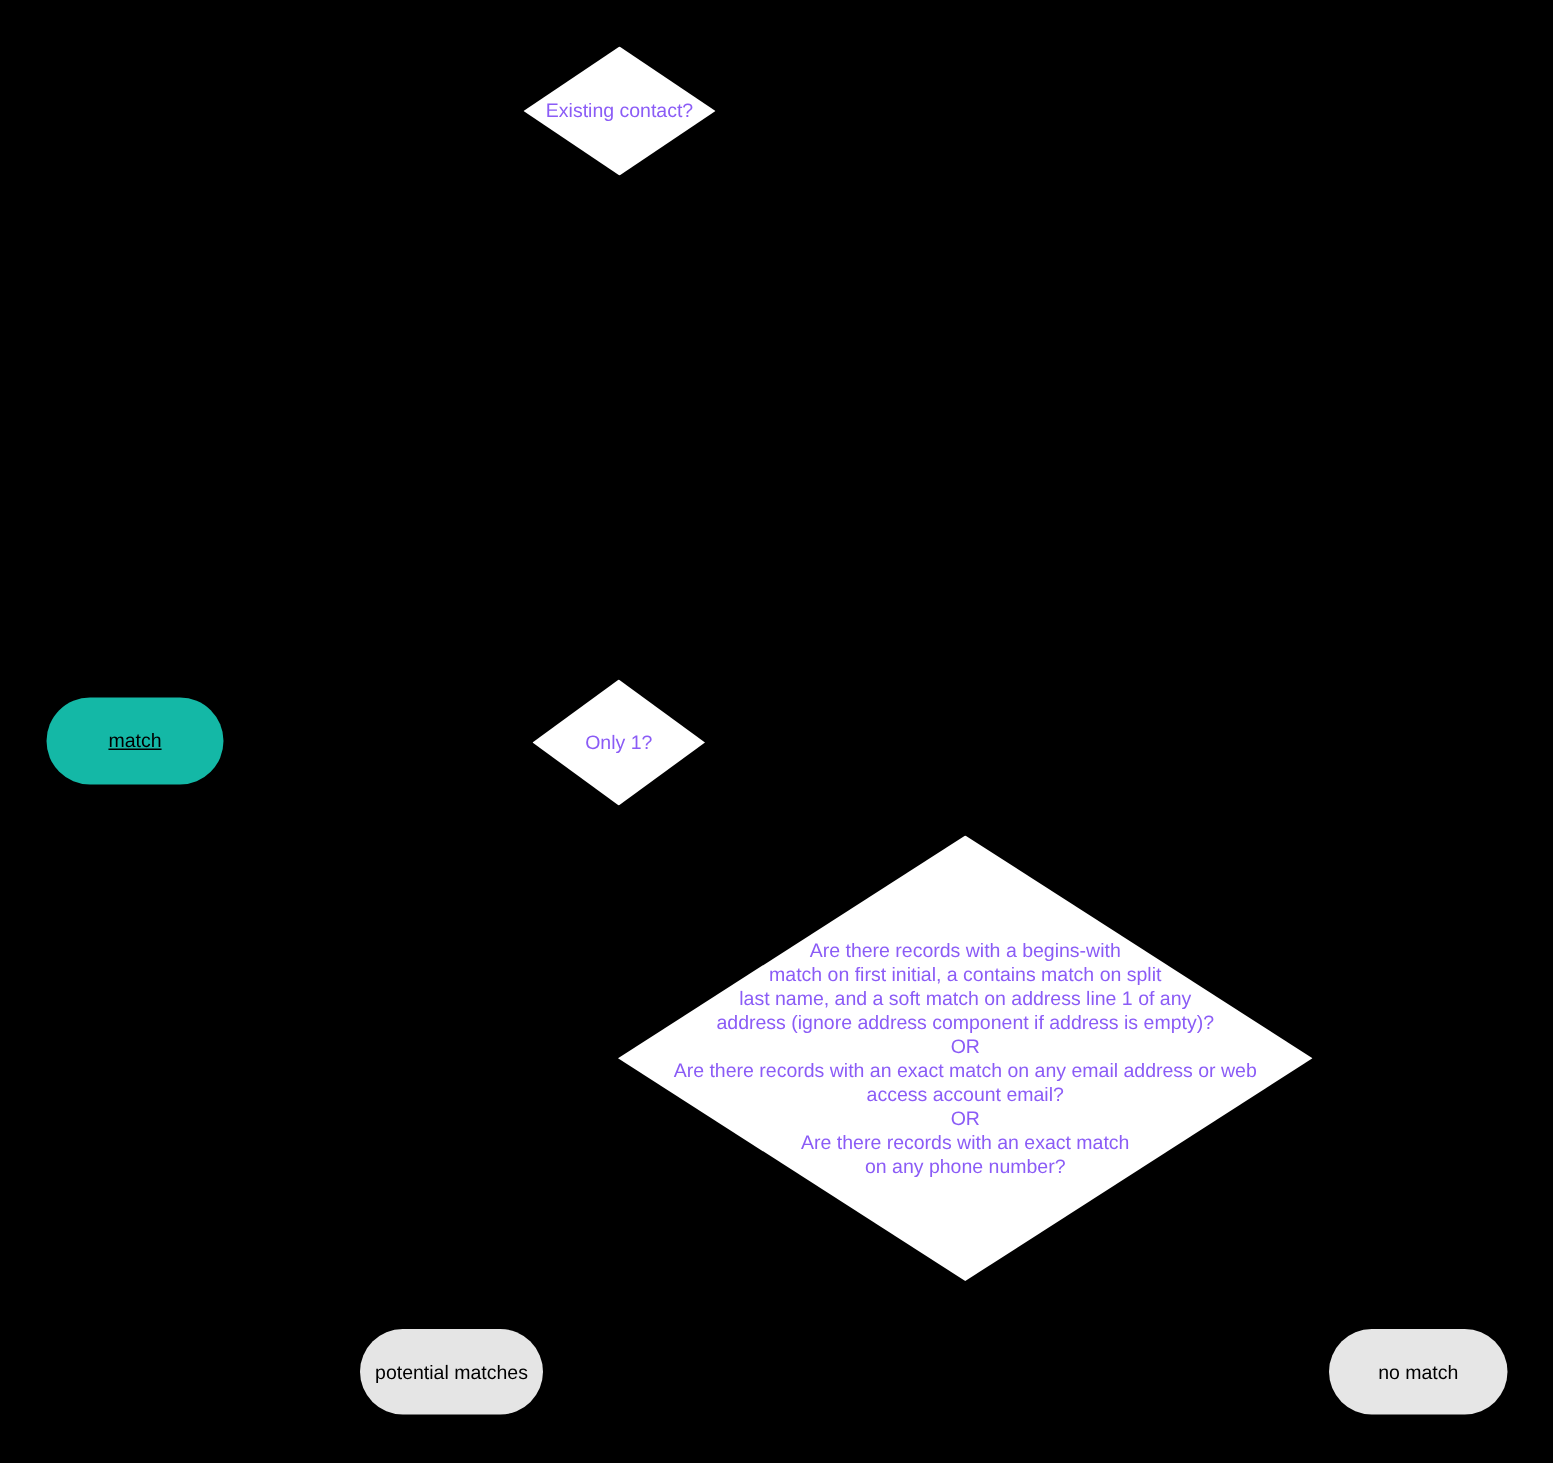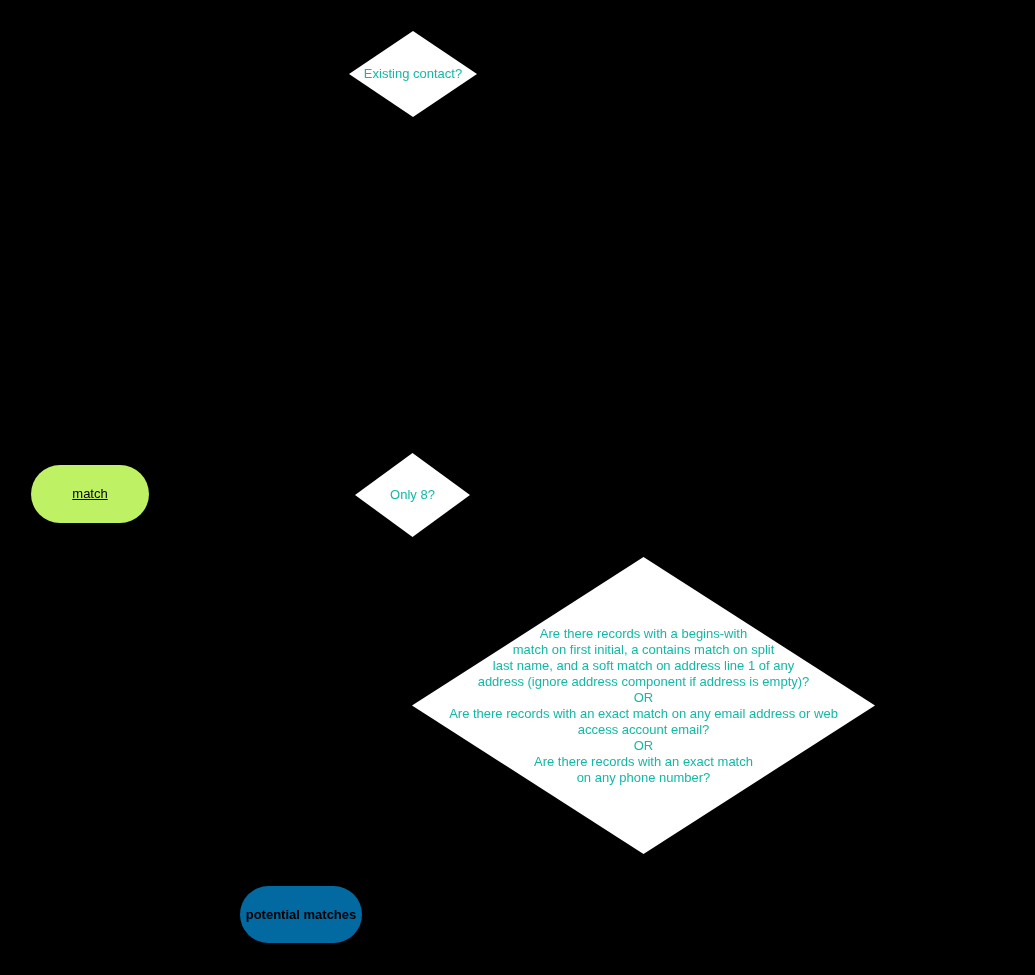--- a/index.html
+++ b/index.html
@@ -27,21 +27,21 @@
   }
   .label {
     position: absolute;
     display: flex;
     align-items: center;
     justify-content: center;
     text-align: center;
     font-size: 13px;
     line-height: 16px;
     white-space: pre-line;
-    color: #14b8a6;
+    color: #8b5cf6;
     pointer-events: none;
   }
   .label.full {
     left: 0; top: 0; width: 100%; height: 100%;
   }
   .pill {
     position: absolute;
     display: flex;
     align-items: center;
     justify-content: center;
@@ -67,45 +67,48 @@
 <div class="canvas">
 
   <div class="node" id="n-existing">
     <svg width="128" height="86" viewBox="0 0 128 86">
       <polygon points="64,0 128,43 64,86 0,43" fill="#ffffff"></polygon>
     </svg>
     <div class="label full">Existing contact?</div>
   </div>
 
 
-  <div class="pill" id="n-match" style="background-color: #bef264; text-decoration: underline;">
+  <div class="pill" id="n-match" style="background-color: #14b8a6; text-decoration: underline;">
     <span>match</span>
   </div>
 
   <div class="node" id="n-only1">
     <svg width="115" height="84" viewBox="0 0 115 84">
       <polygon points="57.5,0 115,42 57.5,84 0,42" fill="#ffffff"></polygon>
     </svg>
-    <div class="label full">Only 8?</div>
+    <div class="label full">Only 1?</div>
   </div>
 
   <div class="node" id="n-fuzzy">
     <svg width="463" height="297" viewBox="0 0 463 297">
       <polygon points="231.5,0 463,148.5 231.5,297 0,148.5" fill="#ffffff"></polygon>
     </svg>
     <div class="label" style="top:0;height:100%;">Are there records with a begins-with
 match on first initial, a contains match on split
 last name, and a soft match on address line 1 of any
 address (ignore address component if address is empty)?
 OR
 Are there records with an exact match on any email address or web
 access account email?
 OR
 Are there records with an exact match
 on any phone number?</div>
   </div>
 
-  <div class="pill" id="n-potential" style="background-color: #0369a1; font-weight: bold;">
+  <div class="pill" id="n-potential" style="background-color: #e5e5e5;">
     <span>potential matches</span>
   </div>
 
+  <div class="pill" id="n-nomatch" style="background-color: rgb(230, 230, 230);">
+    <span>no match</span>
+  </div>
 
 </div>
 
 </body></html>

